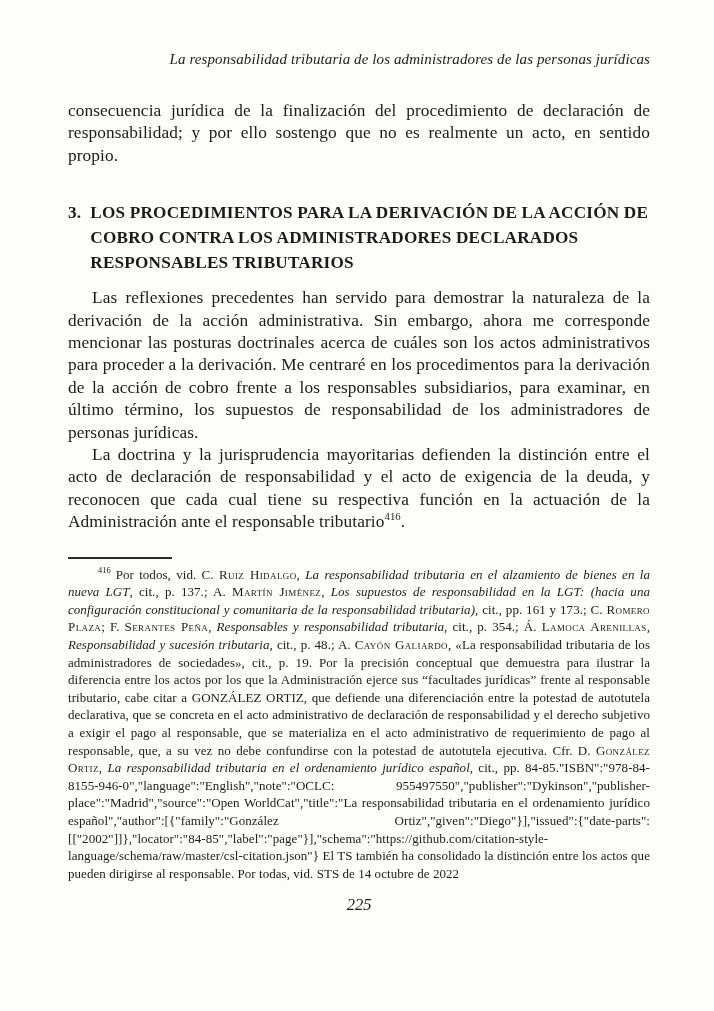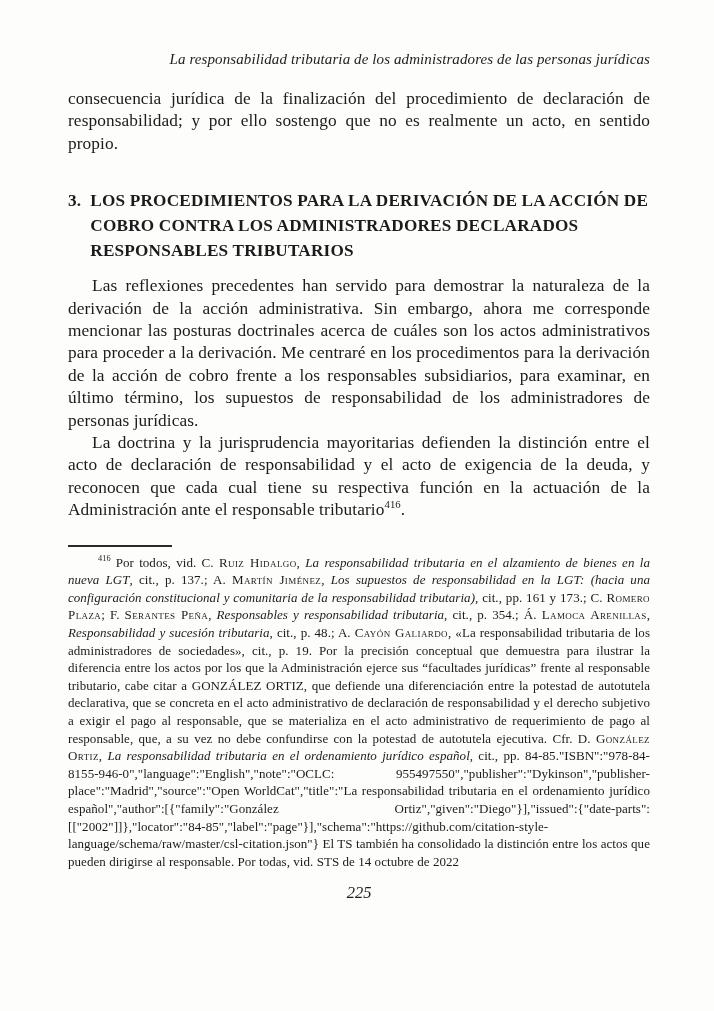--- a/index.html
+++ b/index.html
@@ -19,21 +19,21 @@
   }
   .running-header {
     text-align: right;
     font-style: italic;
     font-size: 15px;
     line-height: 18px;
     letter-spacing: 0.1px;
     color: #222;
   }
   .body-block {
-    margin-top: 20px;
+    margin-top: 32px;
   }
   .para {
     margin: 0;
     font-size: 17.3px;
     line-height: 22.4px;
     text-align: justify;
     letter-spacing: 0.1px;
   }
   .para.no-indent { text-indent: 0; }
   .para.indent { text-indent: 24px; }

